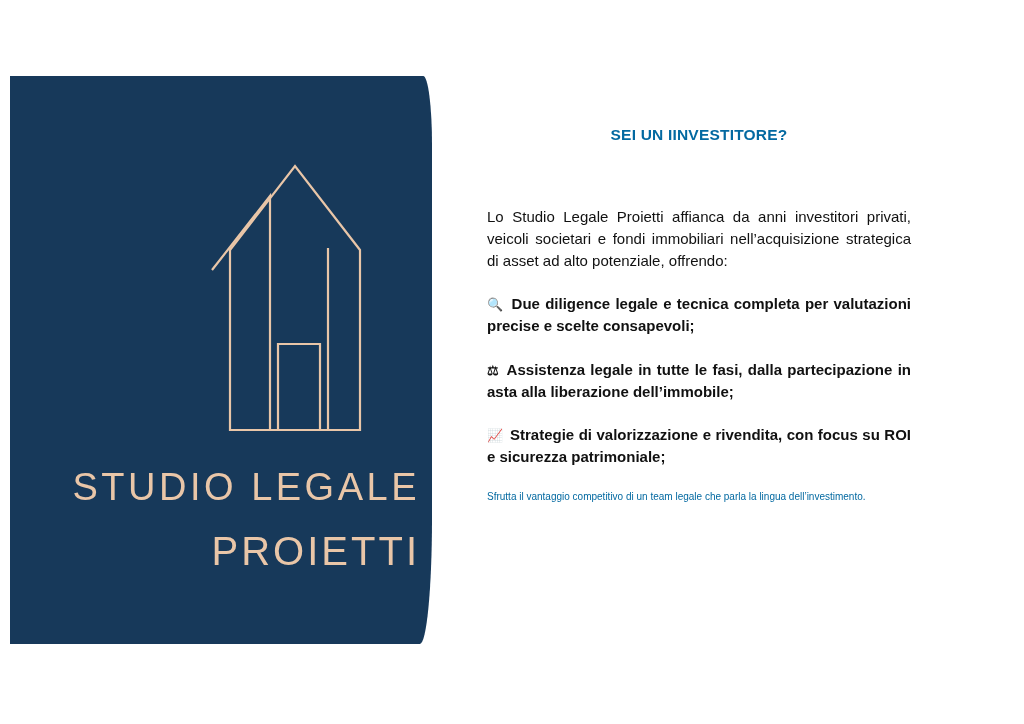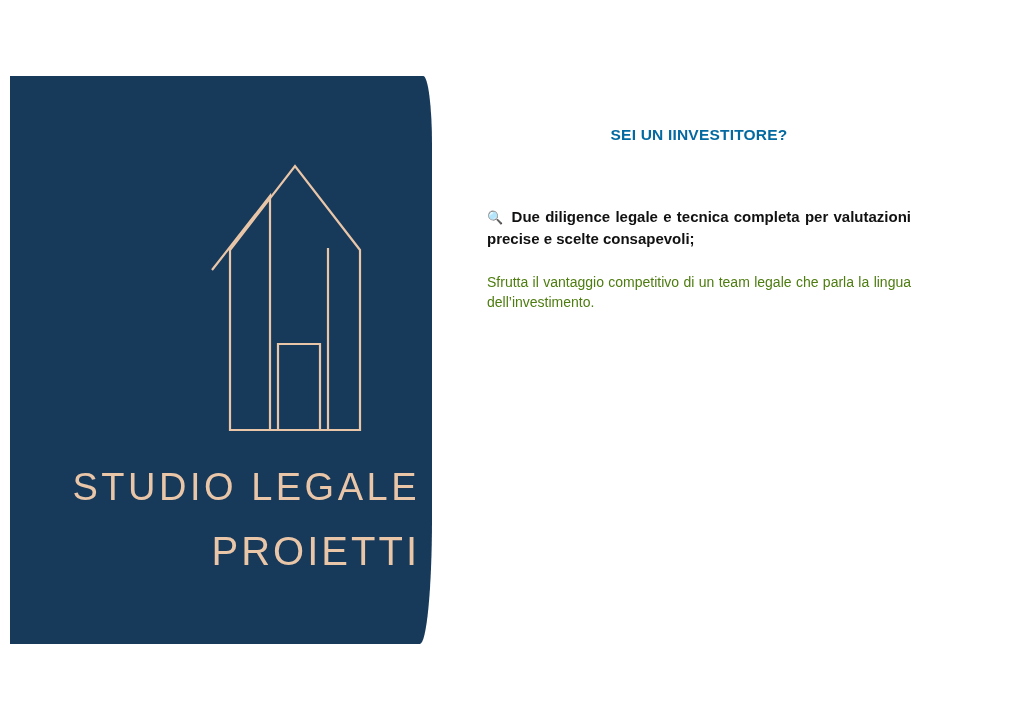--- a/index.html
+++ b/index.html
@@ -98,25 +98,25 @@
     text-align: justify;
     margin: 0 0 22px 0;
     color: #111;
     font-weight: bold;
   }
   .bullet .emoji {
     font-size: 13px;
     margin-right: 2px;
   }
   .closing {
-    font-size: 14px;
+    font-size: 10px;
     line-height: 1.45;
     text-align: justify;
     margin: 0;
-    color: #4d7c0f;
+    color: #0369a1;
   }
 </style>
 </head>
 <body>
 
 <div class="logo-panel">
   <div class="logo-inner">
     <svg class="house-mark" viewBox="0 0 250 330">
       <g fill="none" stroke="#e9c6a8" stroke-width="2.2" stroke-linejoin="miter">
 
@@ -131,23 +131,32 @@
     </svg>
     <div class="logo-text-1">STUDIO LEGALE</div>
     <div class="logo-text-2">PROIETTI</div>
   </div>
 </div>
 
 <div class="content">
 
   <h1 class="headline">SEI UN IINVESTITORE?</h1>
 
+  <p class="para">Lo Studio Legale Proietti affianca da anni investitori privati, veicoli societari e fondi immobiliari nell’acquisizione strategica di asset ad alto potenziale, offrendo:</p>
 
   <p class="bullet">
     <span class="emoji">🔍</span>
     <span>Due diligence legale e tecnica completa per valutazioni precise e scelte consapevoli;</span>
   </p>
 
+  <p class="bullet">
+    <span class="emoji">⚖</span>
+    <span>Assistenza legale in tutte le fasi, dalla partecipazione in asta alla liberazione dell’immobile;</span>
+  </p>
 
+  <p class="bullet">
+    <span class="emoji">📈</span>
+    <span>Strategie di valorizzazione e rivendita, con focus su ROI e sicurezza patrimoniale;</span>
+  </p>
 
 
   <p class="closing">Sfrutta il vantaggio competitivo di un team legale che parla la lingua dell’investimento.</p>
 </div>
 
 </body></html>

